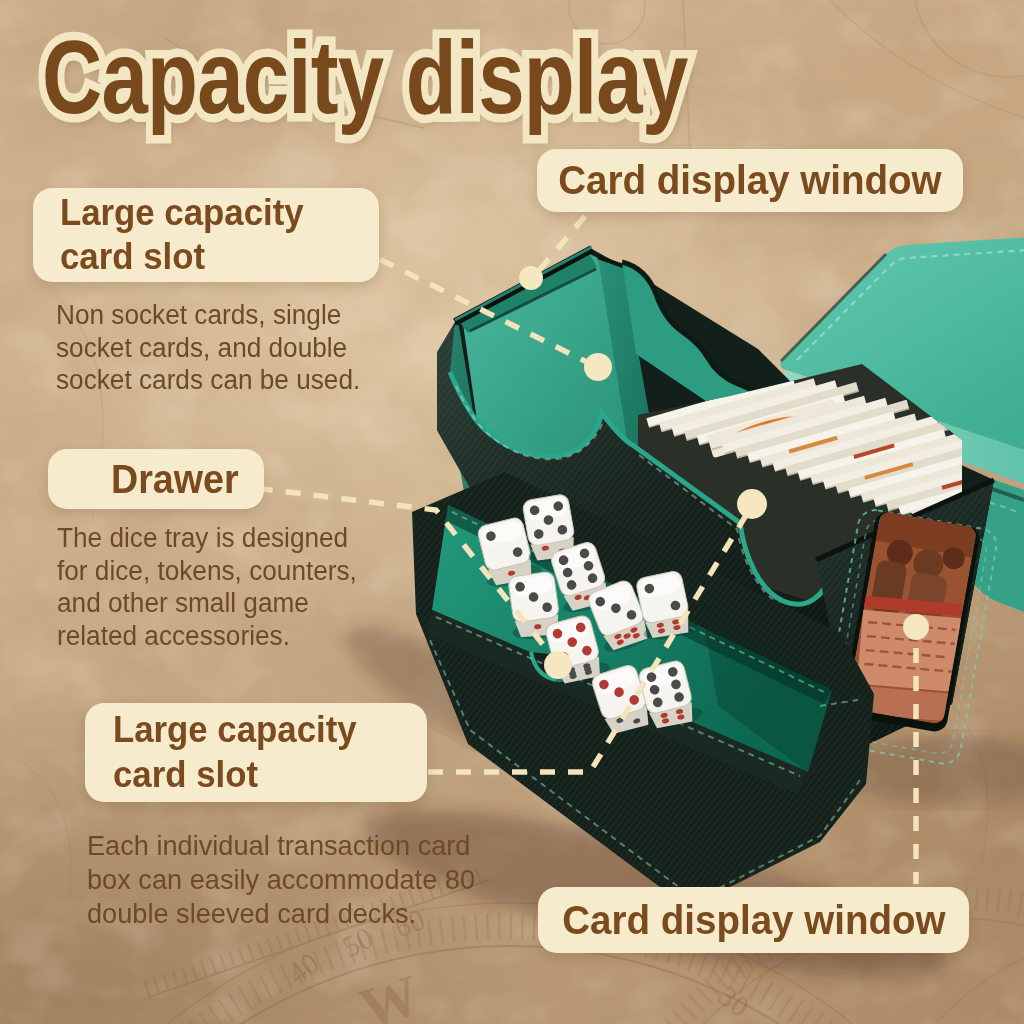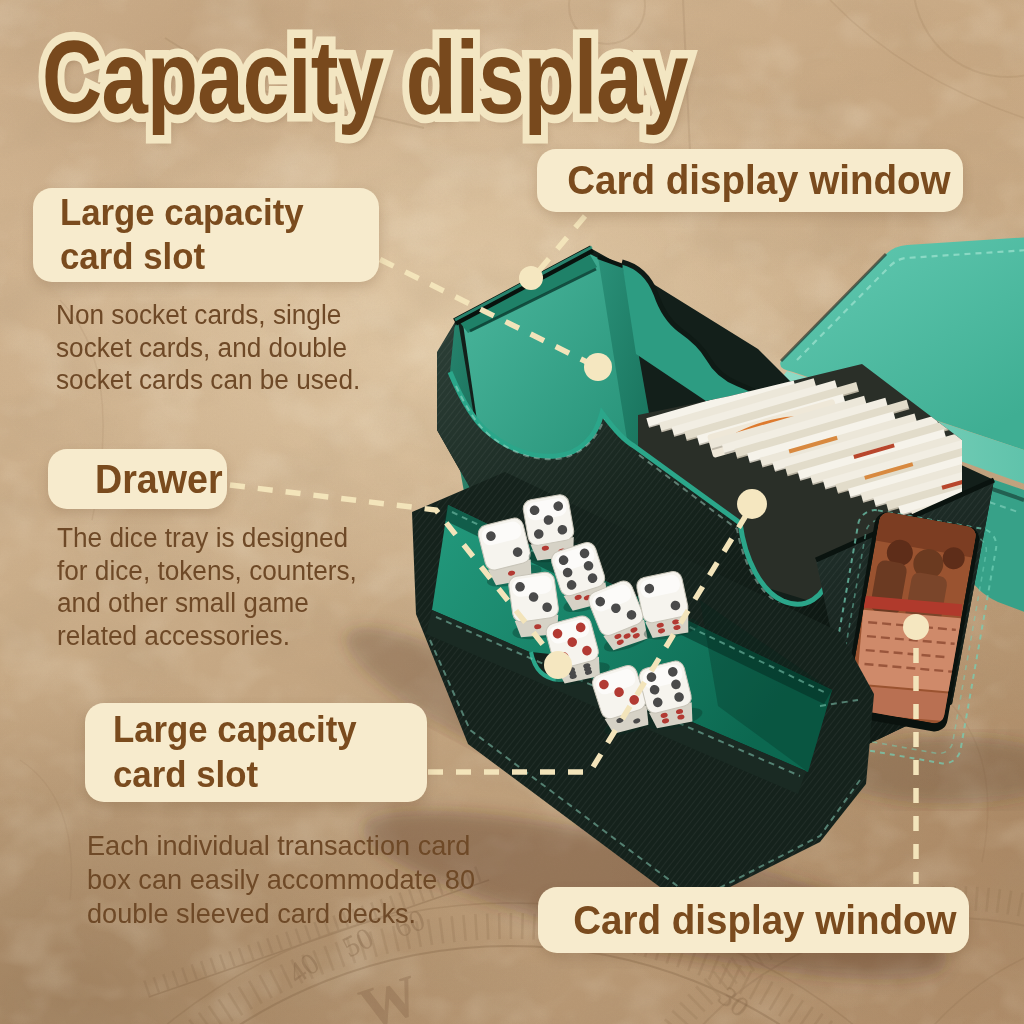--- a/index.html
+++ b/index.html
@@ -21,26 +21,26 @@
   .title-wrap{position:absolute;left:42px;top:20px;transform:scaleX(.81);transform-origin:0 0;}
   .title-line{font-weight:bold;font-size:103px;line-height:1.12;white-space:nowrap;letter-spacing:-1px;}
   .title-stroke{position:absolute;left:0;top:0;color:#f3e6c2;-webkit-text-stroke:17px #f3e6c2;
                 text-shadow:5px 7px 9px rgba(104,72,40,.38);}
   .title-fill{position:relative;color:#78491d;}
 
   
   .pill{position:absolute;background:#f7ebcd;border-radius:19px;color:#7a4b1e;font-weight:bold;
         display:flex;align-items:center;box-shadow:0 5px 12px rgba(104,72,40,.20);}
   .pill .txt{display:block;transform:scaleX(.94);white-space:pre-line;}
-  .pill-center{justify-content:flex-end;}
+  .pill-center{justify-content:center;}
   .pill-center .txt{transform-origin:50% 50%;}
   .pill-left .txt{transform-origin:0 50%;}
   #pill-window-top   {left:537px;top:149px;width:426px;height:63px;font-size:41px;}
   #pill-slot-top     {left:33px; top:188px;width:319px;height:94px;font-size:37px;line-height:1.2;padding-left:27px;}
-  #pill-drawer       {left:48px; top:449px;width:179px;height:60px;font-size:40px;}
+  #pill-drawer       {left:48px; top:449px;width:179px;height:60px;font-size:40px;padding-left:37px;}
   #pill-slot-bottom  {left:85px; top:703px;width:314px;height:99px;font-size:37px;line-height:1.2;padding-left:28px;}
   #pill-window-bottom{left:538px;top:887px;width:431px;height:66px;font-size:41px;}
 
   .desc{position:absolute;color:#6e4927;font-size:27px;line-height:1.21;white-space:pre-line;
         transform:scaleX(.97);transform-origin:0 0;}
   #desc-slot-top   {left:56px;top:299px;width:355px;}
   #desc-drawer     {left:57px;top:522px;width:370px;}
   #desc-slot-bottom{left:87px;top:829px;width:450px;font-size:28px;}
 </style>
 </head>

